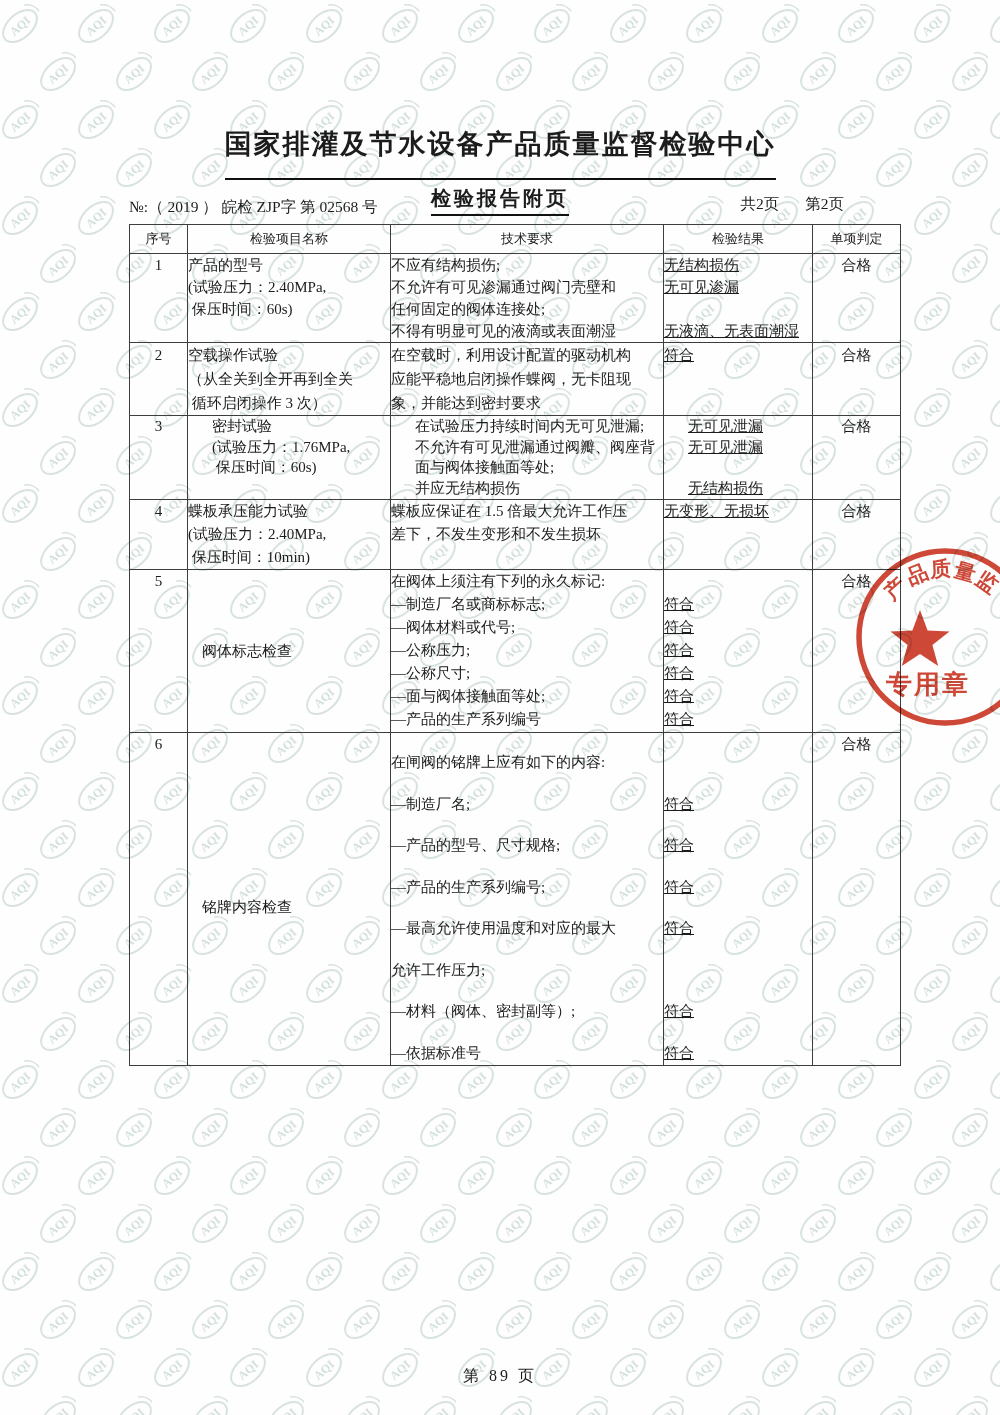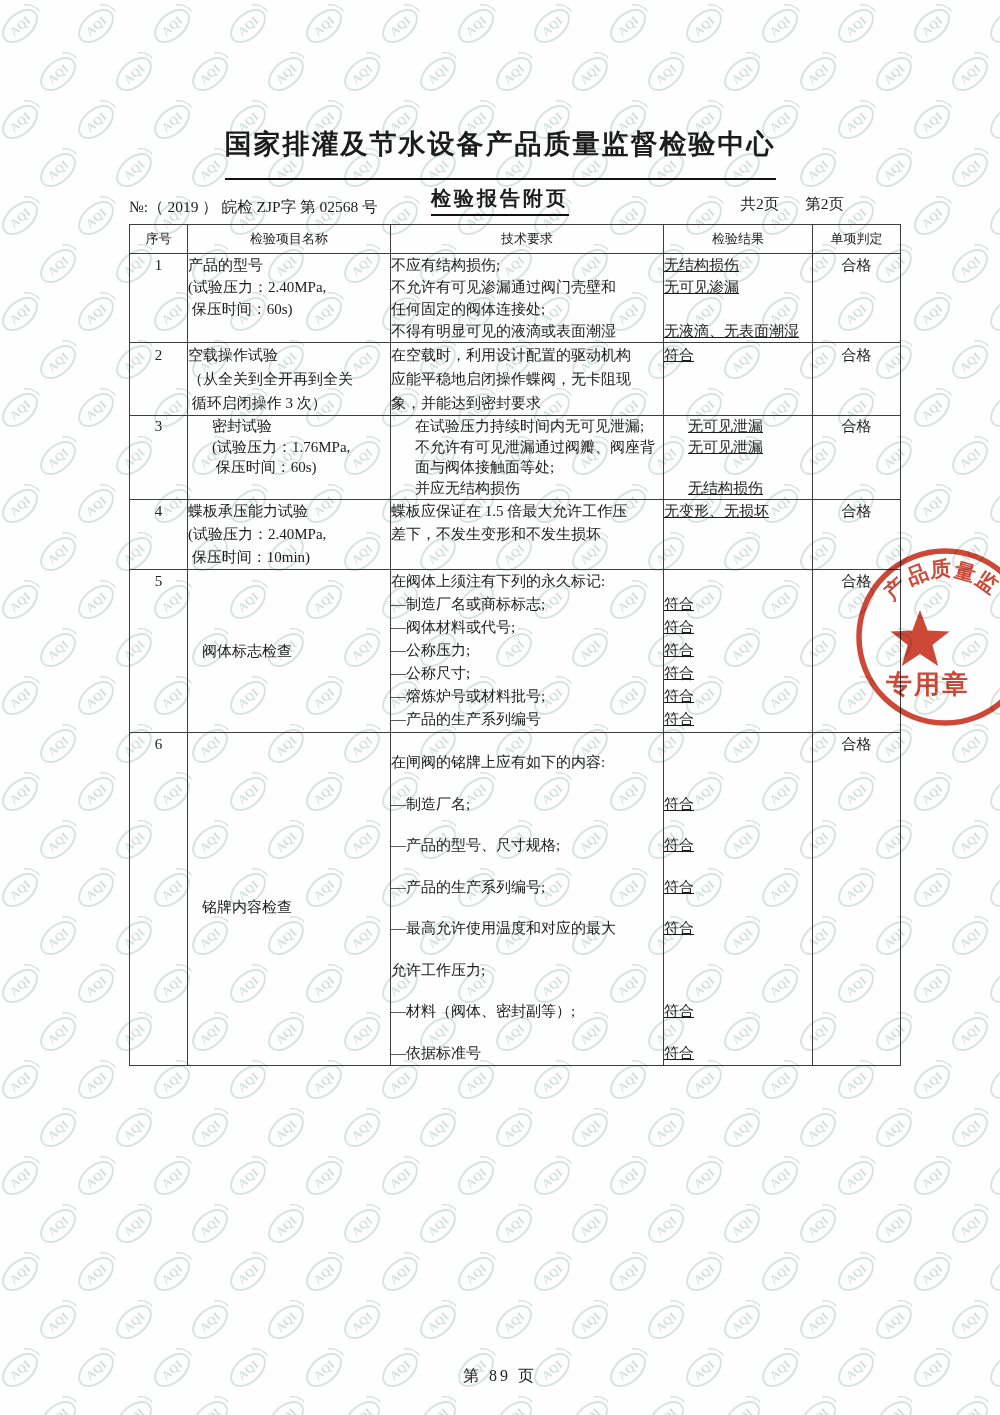--- a/index.html
+++ b/index.html
@@ -181,21 +181,21 @@
       <td class="seq">5</td>
       <td class="name vc">
             <div class="ln">阀体标志检查</div>
           </td>
       <td class="tech">
             <div class="ln">在阀体上须注有下列的永久标记:</div>
             <div class="ln">—制造厂名或商标标志;</div>
             <div class="ln">—阀体材料或代号;</div>
             <div class="ln">—公称压力;</div>
             <div class="ln">—公称尺寸;</div>
-            <div class="ln">—熔炼炉号或材料批号;</div>
+            <div class="ln">—面与阀体接触面等处;</div>
             <div class="ln">—产品的生产系列编号</div>
           </td>
       <td class="result">
             <div class="ln"></div>
             <div class="ln">符合</div>
             <div class="ln">符合</div>
             <div class="ln">符合</div>
             <div class="ln">符合</div>
             <div class="ln">符合</div>
             <div class="ln">符合</div>

